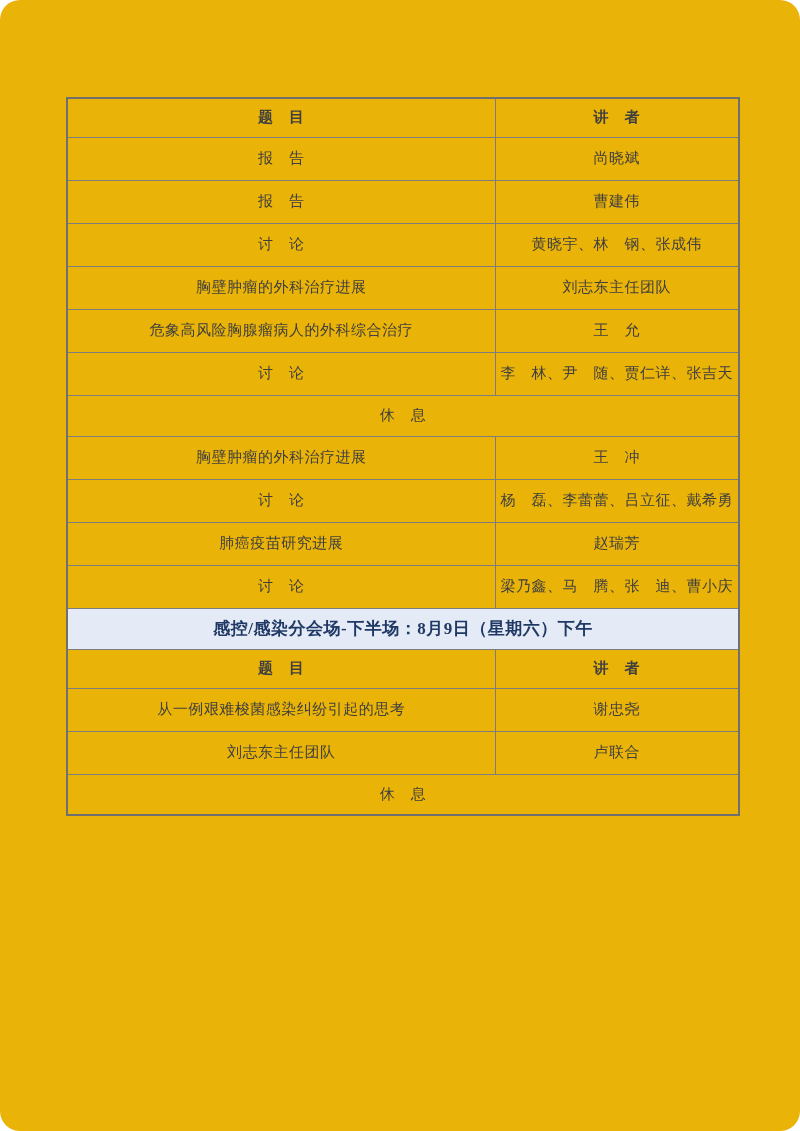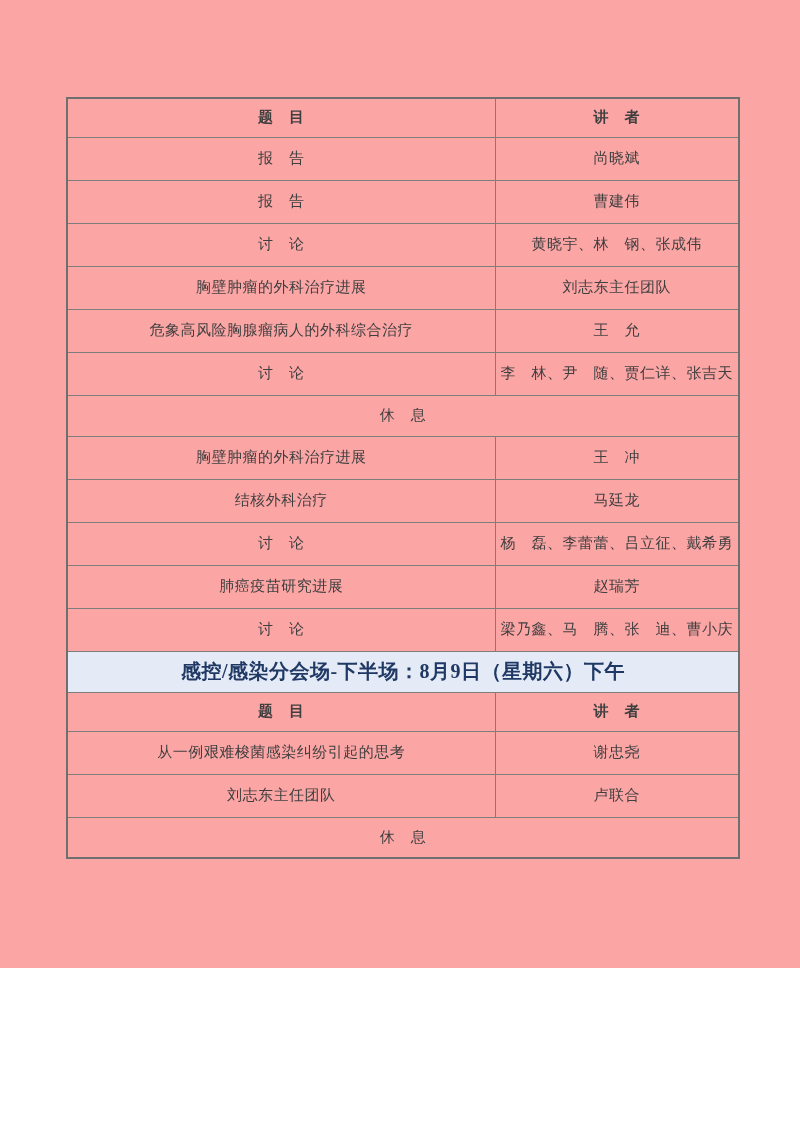--- a/index.html
+++ b/index.html
@@ -1,24 +1,25 @@
 <!DOCTYPE html>
 <html><head>
 <meta charset="utf-8">
 <style>
   * { margin: 0; padding: 0; box-sizing: border-box; }
   html, body { background: #ffffff; }
   .page {
     position: relative;
     width: 800px;
-    height: 968px;
-    background: #fca5a5;
+    height: 1131px;
+    background: #eab308;
     font-family: "Liberation Serif", "DejaVu Serif", serif;
     color: #3f3f3f;
     overflow: hidden;
+    border-radius: 20px;
   }
   table.schedule {
     position: absolute;
     left: 66px;
     top: 97px;
     width: 672px;
     border-collapse: collapse;
     table-layout: fixed;
     border: 2px solid #6f6f6f;
   }
@@ -29,21 +30,21 @@
     font-size: 15px;
     letter-spacing: 0.5px;
     padding: 0 4px;
     line-height: 1.25;
   }
   col.topic-col   { width: 428px; }
   col.speaker-col { width: 244px; }
   tr.header-row td { height: 39px; font-weight: bold; }
   tr.data-row td   { height: 43px; }
   tr.span-row td   { height: 41px; }
-  tr.banner-row td { height: 41px; font-weight: bold; font-size: 20px; }
+  tr.banner-row td { height: 41px; font-weight: bold; font-size: 17px; }
 </style>
 </head>
 <body>
 
 <div class="page">
   <table class="schedule">
     <colgroup>
       <col class="topic-col">
       <col class="speaker-col">
     </colgroup>
@@ -81,24 +82,20 @@
 
     <tr class="span-row">
       <td colspan="2">休　息</td>
     </tr>
 
     <tr class="data-row">
       <td>胸壁肿瘤的外科治疗进展</td>
       <td>王　冲</td>
     </tr>
     <tr class="data-row">
-      <td>结核外科治疗</td>
-      <td>马廷龙</td>
-    </tr>
-    <tr class="data-row">
       <td>讨　论</td>
       <td>杨　磊、李蕾蕾、吕立征、戴希勇</td>
     </tr>
     <tr class="data-row">
       <td>肺癌疫苗研究进展</td>
       <td>赵瑞芳</td>
     </tr>
     <tr class="data-row">
       <td>讨　论</td>
       <td>梁乃鑫、马　腾、张　迪、曹小庆</td>

